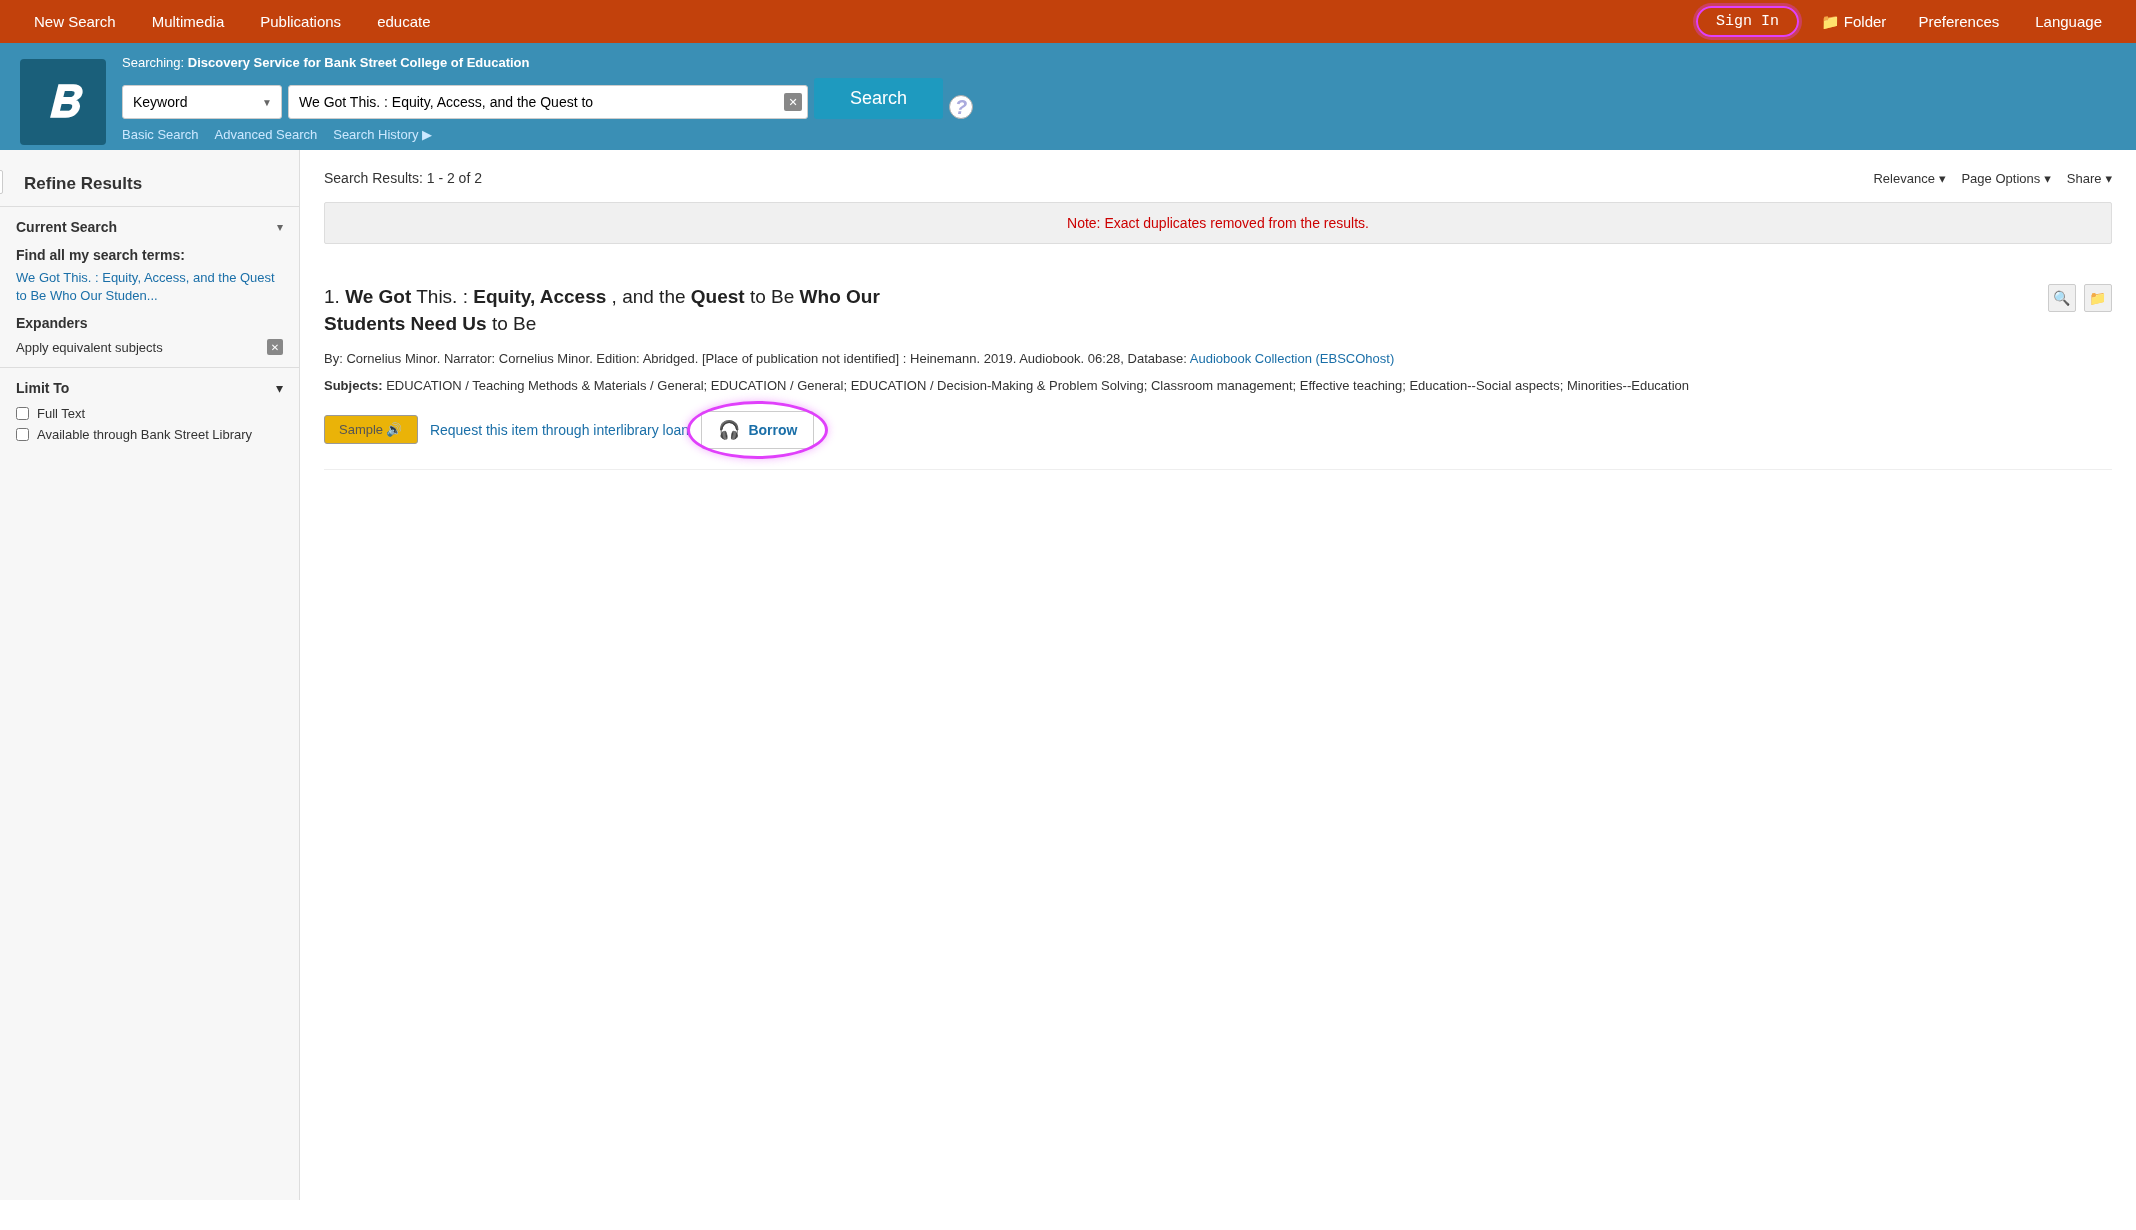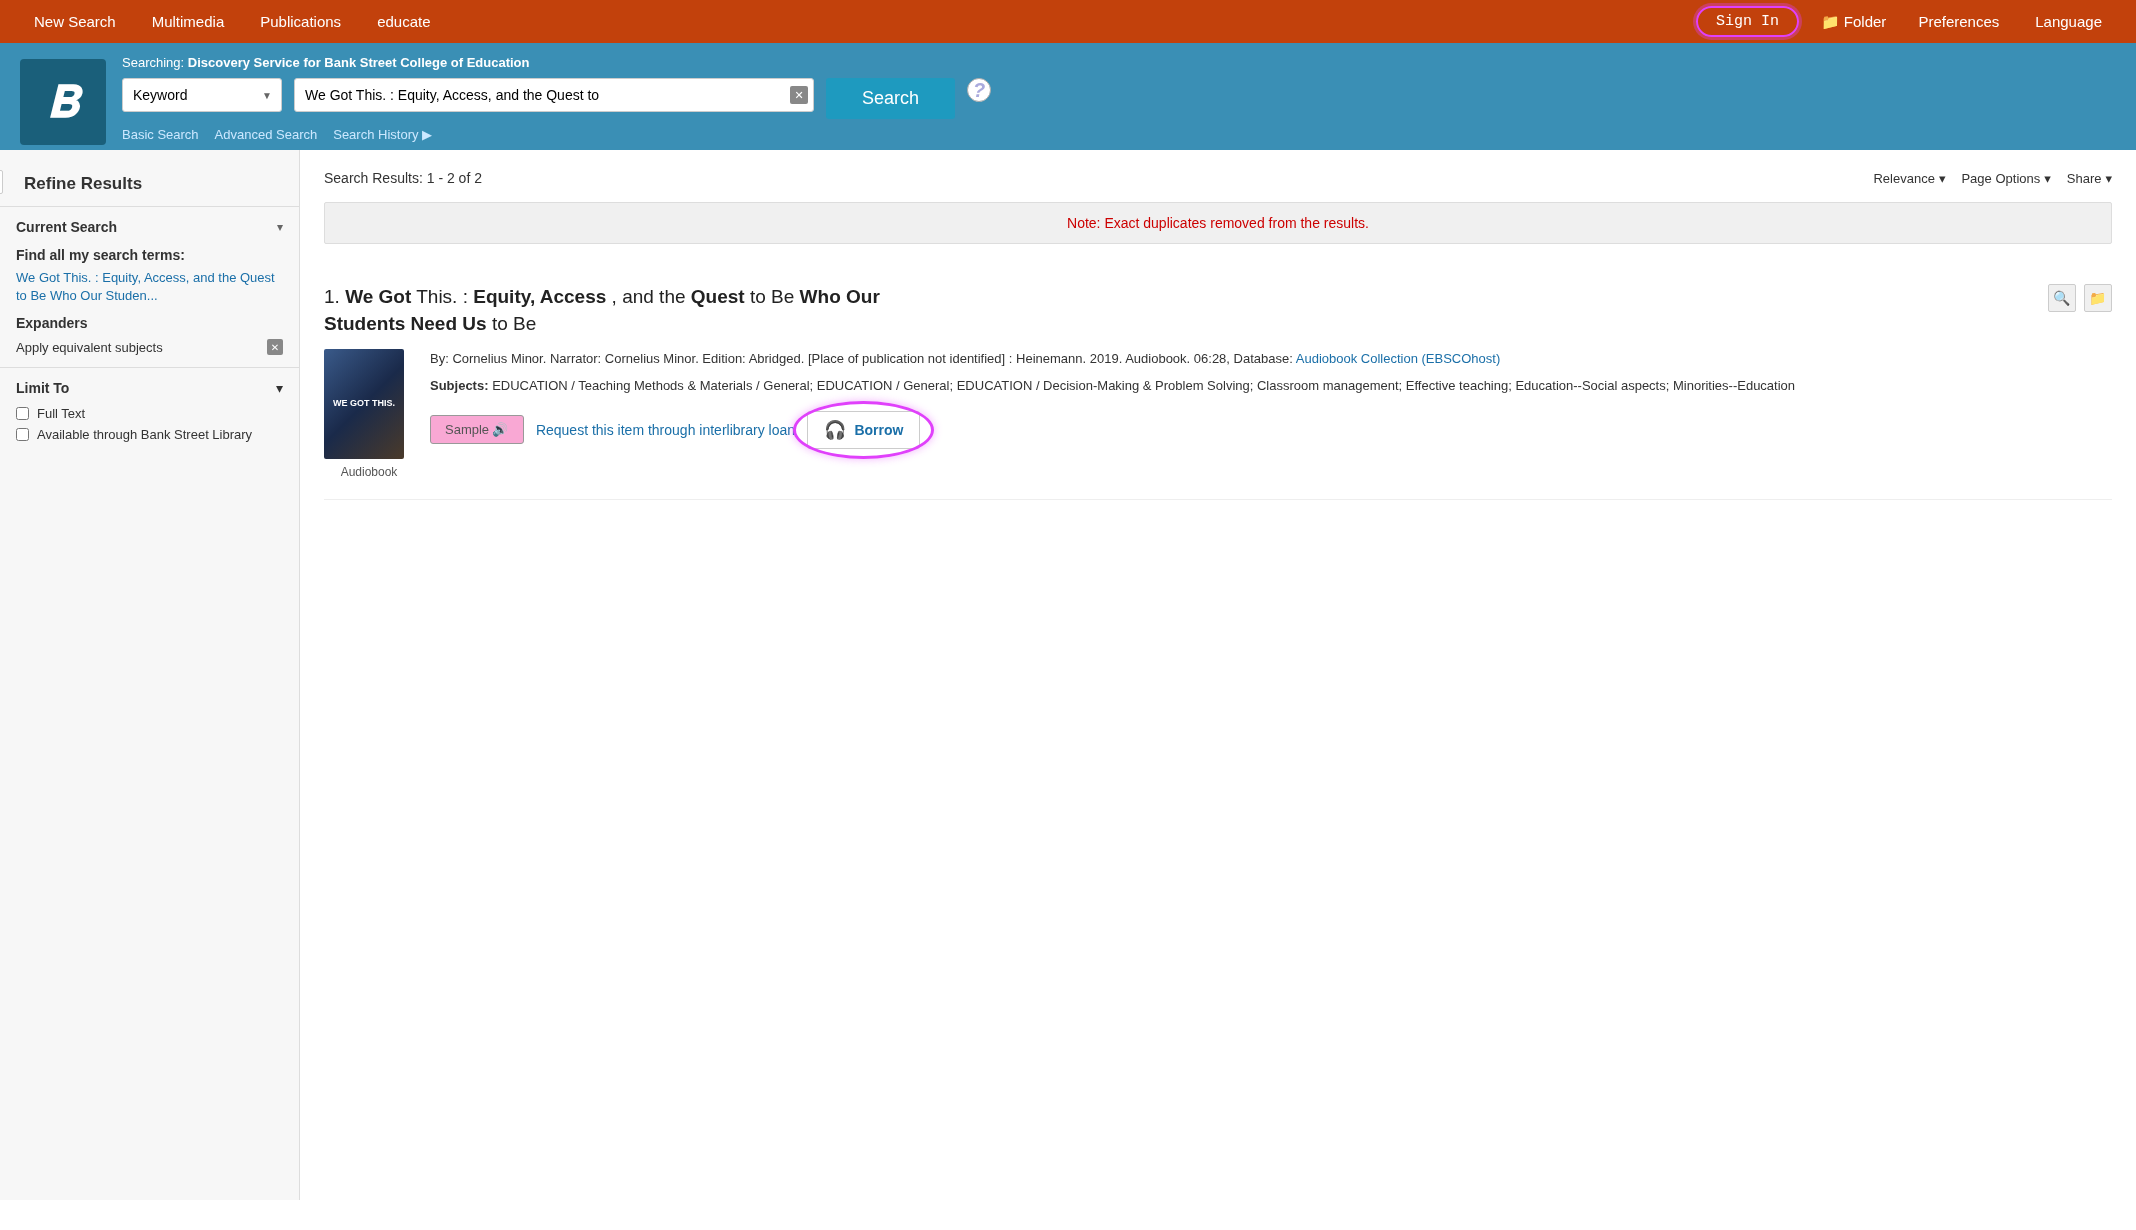--- a/index.html
+++ b/index.html
@@ -73,22 +73,22 @@
       padding-bottom: 8px;
     }
     .searching-label {
       color: #fff;
       font-size: 13px;
       margin-bottom: 8px;
     }
     .searching-label strong { font-weight: bold; }
     .search-row {
       display: flex;
-      align-items: flex-start;
-      gap: 12px;
+      align-items: flex-end;
+      gap: 6px;
       margin-bottom: 8px;
     }
     .search-type-select {
       border: 1px solid #ccc;
       border-radius: 3px;
       padding: 8px 10px;
       font-size: 14px;
       background: #fff;
       width: 160px;
       appearance: none;
@@ -404,21 +404,21 @@
     }
     .result-actions {
       display: flex;
       align-items: center;
       gap: 12px;
       margin-top: 14px;
       flex-wrap: wrap;
     }
     .sample-btn {
       border: 1px solid #999;
-      background: #f9a8d4;
+      background: #eab308;
       color: #555;
       padding: 6px 14px;
       border-radius: 3px;
       font-size: 13px;
       cursor: pointer;
       display: flex;
       align-items: center;
       gap: 6px;
     }
     .interlibrary-link {
@@ -589,26 +589,20 @@
           <span class="bold">Who Our<br>Students Need Us</span>
           <span> to Be</span>
         </div>
         <div class="result-icons">
           <button class="result-icon-btn" title="Preview">🔍</button>
           <button class="result-icon-btn" title="Add to Folder">📁</button>
         </div>
       </div>
 
       <div class="result-body">
-        <div class="result-image-col">
-          <div class="result-book-cover">
-            <div class="cover-text">WE GOT THIS.</div>
-          </div>
-          <div class="result-format">Audiobook</div>
-        </div>
         <div class="result-meta">
           <div class="author-line">
             <span>By: Cornelius Minor. Narrator: Cornelius Minor. Edition: Abridged. [Place of publication not identified] : Heinemann. 2019. Audiobook. 06:28, Database:</span>
             <a class="db-link">Audiobook Collection (EBSCOhost)</a>
           </div>
           <div class="subjects-line">
             <strong>Subjects:</strong>
             <span>EDUCATION / Teaching Methods &amp; Materials / General; EDUCATION / General; EDUCATION / Decision-Making &amp; Problem Solving; Classroom management; Effective teaching; Education--Social aspects; Minorities--Education</span>
           </div>
           <div class="result-actions">

